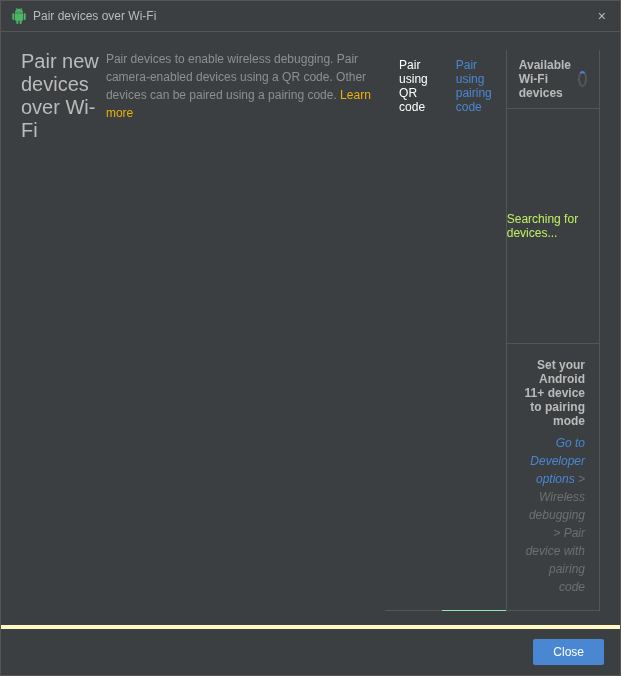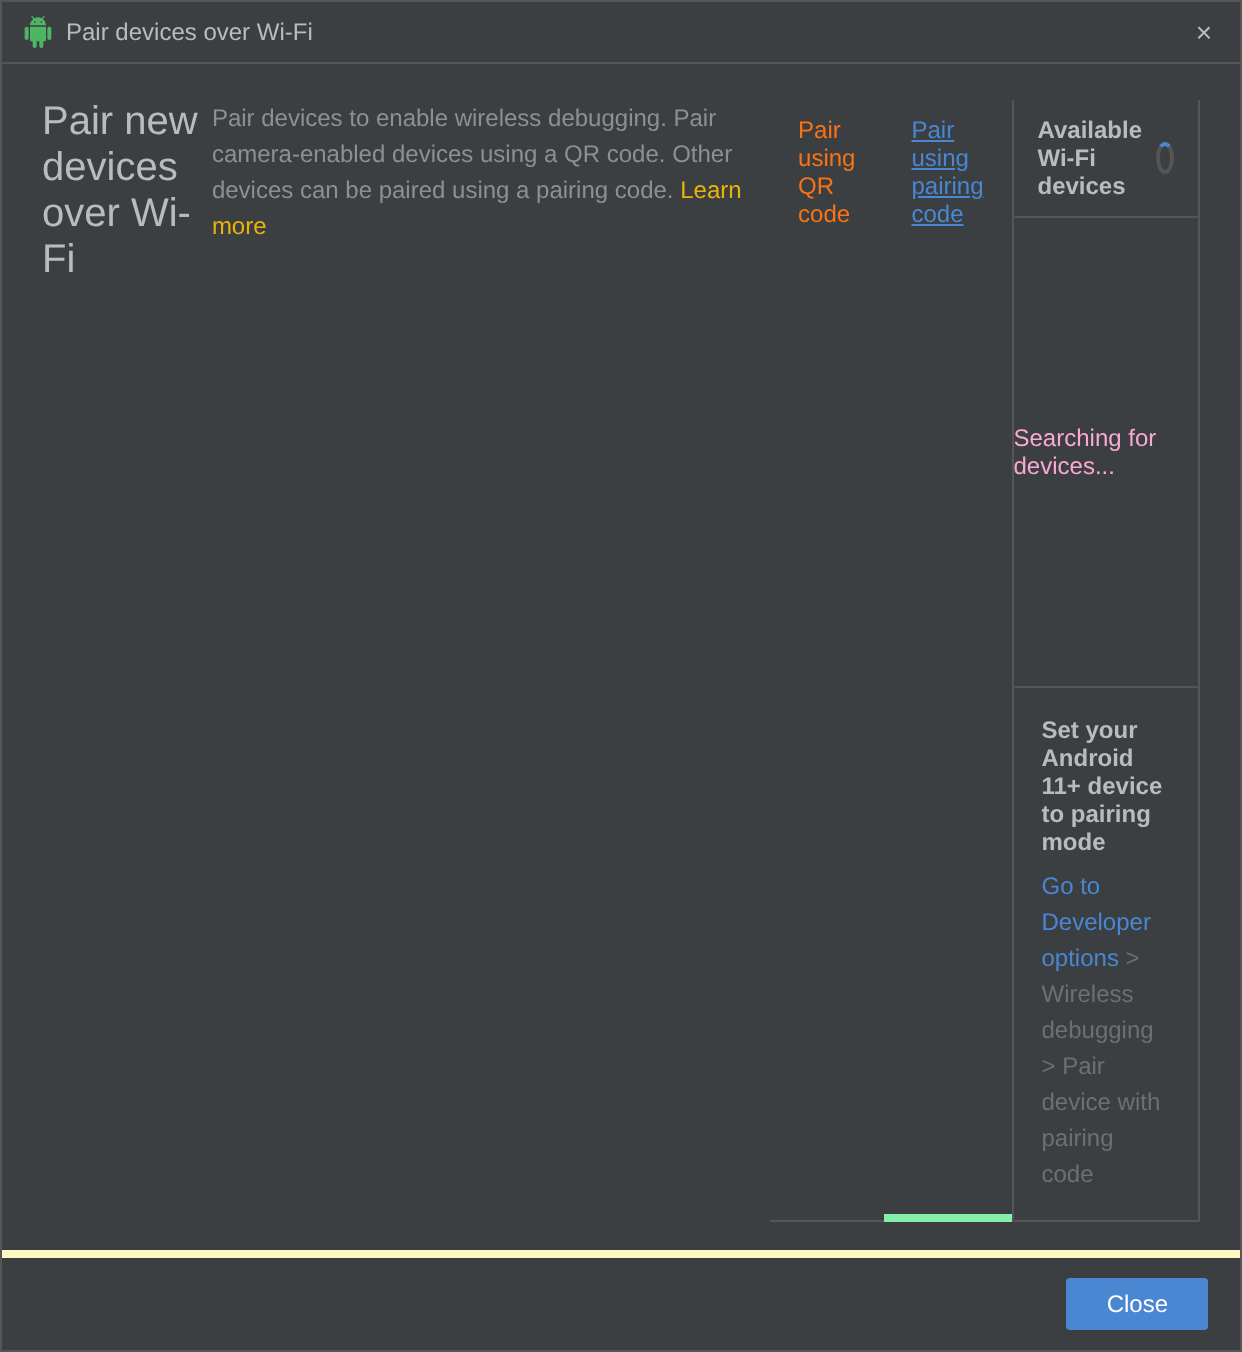--- a/index.html
+++ b/index.html
@@ -95,31 +95,30 @@
 
     .tabs {
       display: flex;
       border-bottom: 1px solid #555555;
       margin-bottom: 0;
     }
 
     .tab {
       padding: 8px 14px;
       font-size: 12px;
-      color: #f97316;
+      color: #ffffff;
       cursor: pointer;
       border-bottom: 2px solid transparent;
       margin-bottom: -1px;
       user-select: none;
     }
 
     .tab.active {
       color: #4a87d3;
-      border-bottom: 4px solid #86efac;
-      text-decoration: underline;
+      border-bottom: 1px solid #86efac;
     }
 
     .device-panel {
       flex: 1;
       display: flex;
       flex-direction: column;
       border: 1px solid #555555;
       border-top: none;
     }
 
@@ -148,41 +147,42 @@
 
     @keyframes spin {
       0% { transform: rotate(0deg); }
       100% { transform: rotate(360deg); }
     }
 
     .search-area {
       flex: 1;
       display: flex;
       align-items: center;
-      color: #f9a8d4;
+      color: #bef264;
       font-size: 12px;
     }
 
     .pairing-instructions {
       padding: 14px;
-      text-align: left;
+      text-align: right;
       border-top: 1px solid #555555;
     }
 
     .pairing-mode-title {
       font-size: 12px;
       font-weight: 600;
       color: #bbbbbb;
       margin-bottom: 6px;
     }
 
     .pairing-mode-desc {
       font-size: 12px;
       color: #6d7070;
       line-height: 1.5;
+      font-style: italic;
     }
 
     .dev-options-link {
       color: #4a87d3;
       text-decoration: none;
       cursor: pointer;
     }
 
     .footer {
       display: flex;

